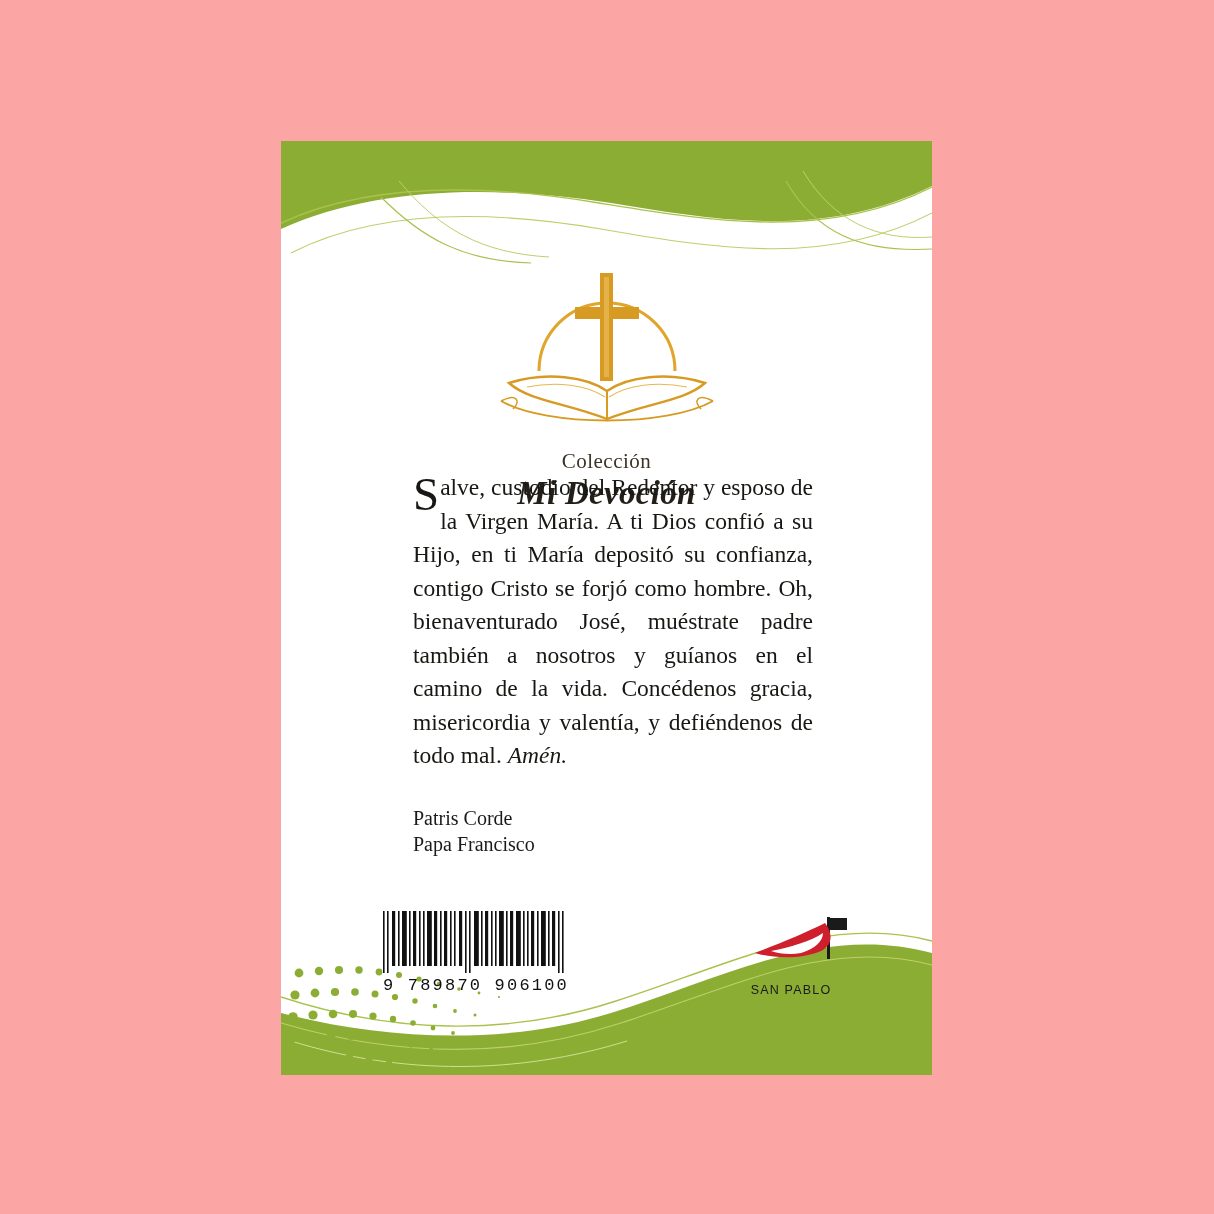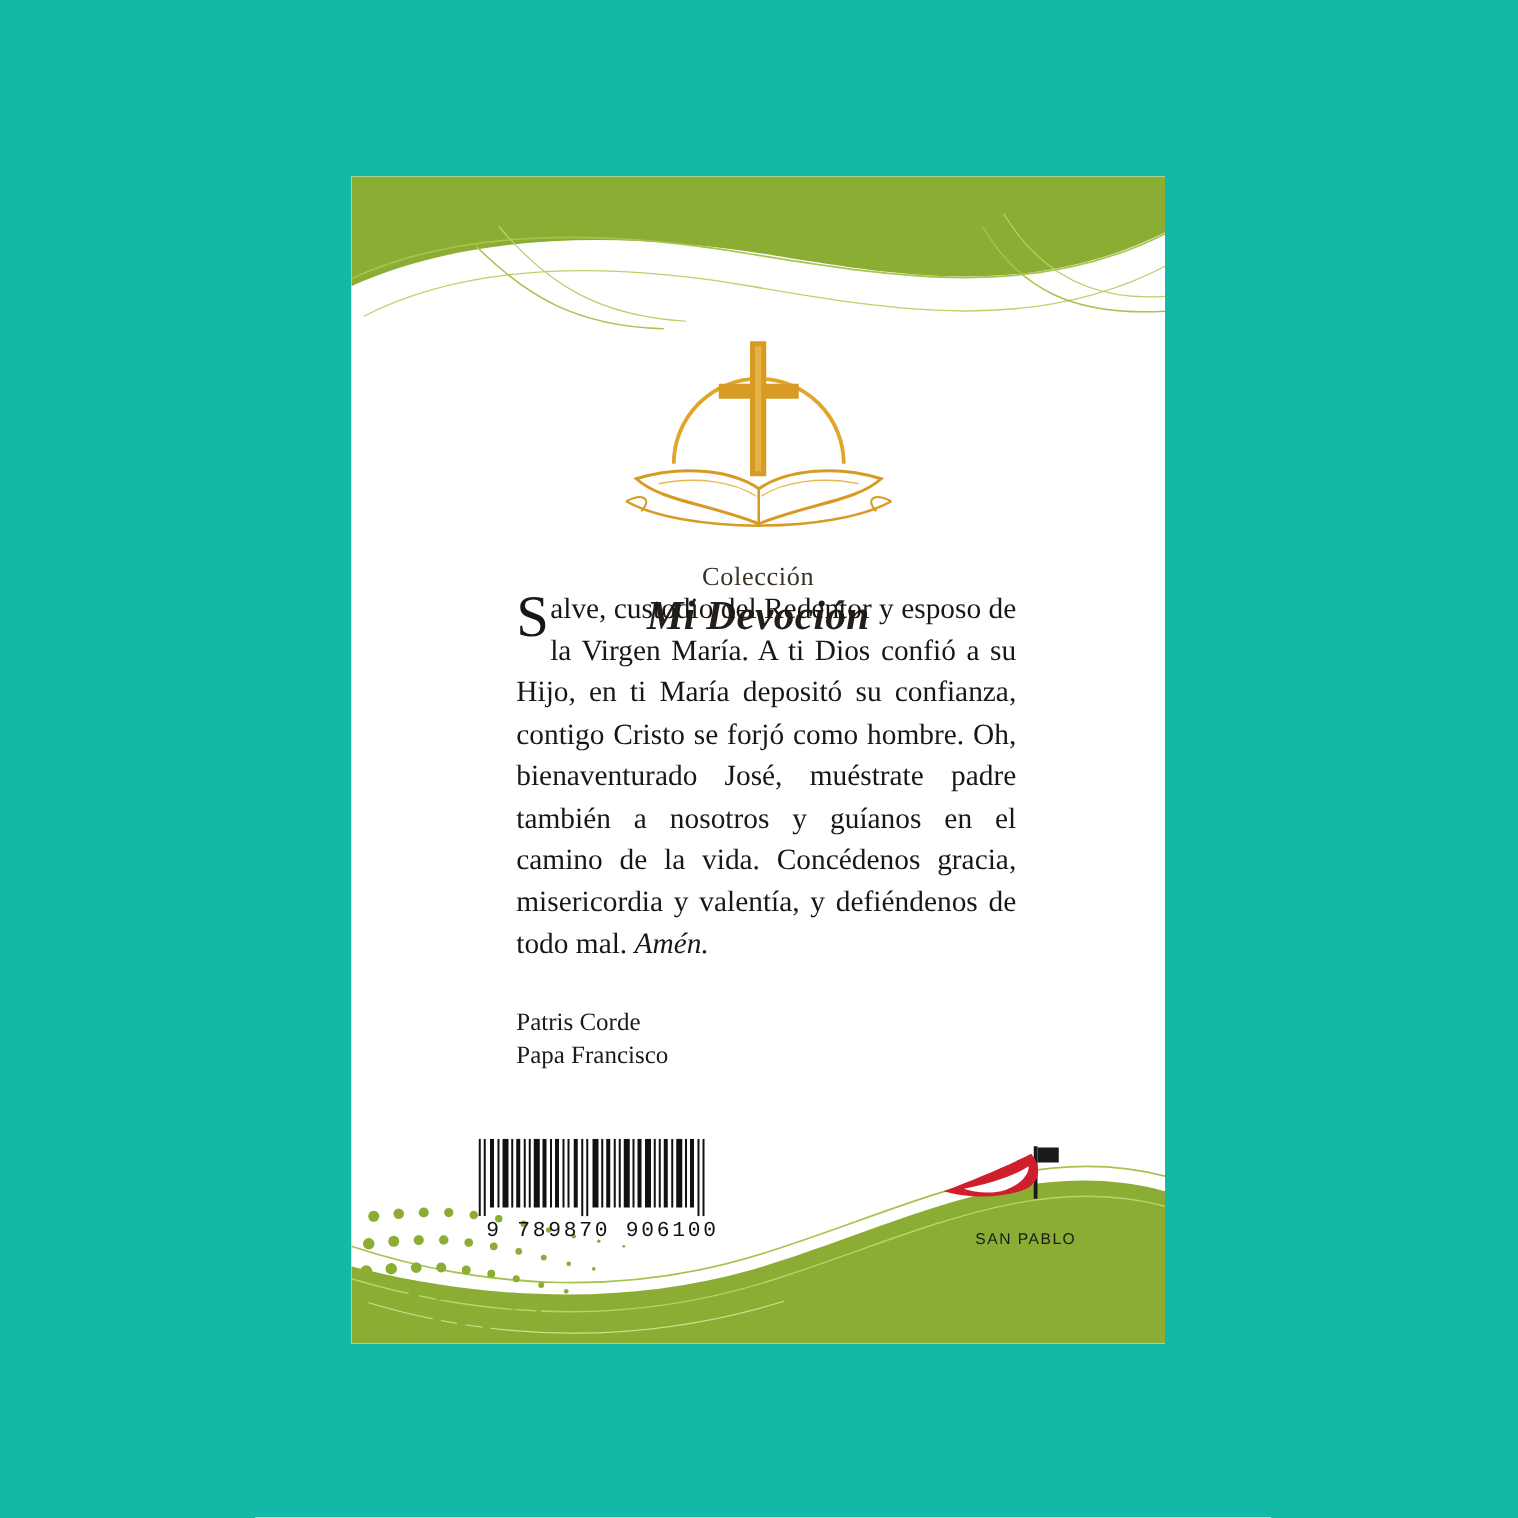--- a/index.html
+++ b/index.html
@@ -7,21 +7,21 @@
     padding: 0;
     background: #ffffff;
     width: 1214px;
     height: 1214px;
     font-family: "Liberation Serif", serif;
   }
   #page {
     position: relative;
     width: 1214px;
     height: 1214px;
-    background: #14b8a6;
+    background: #fca5a5;
     overflow: hidden;
   }
 
   
   #cover {
     position: absolute;
     left: 281px;
     top: 141px;
     width: 651px;
     height: 934px;
@@ -117,38 +117,36 @@
     display: block;
   }
   #barcode-number {
     font-family: "Liberation Mono", monospace;
     font-size: 17px;
     letter-spacing: 2.2px;
     color: #111;
     margin-top: 3px;
     margin-left: 2px;
     white-space: nowrap;
-    text-align: center;
   }
 
   
   #publisher {
     position: absolute;
     left: 440px;
     top: 772px;
     width: 140px;
     text-align: center;
   }
   #publisher-name {
     font-family: "Liberation Sans", sans-serif;
     font-size: 12.5px;
     letter-spacing: 1.2px;
     color: #1a1a1a;
     margin-top: 4px;
-    text-align: right;
   }
 </style>
 </head>
 <body>
 
 <div id="page">
 
   <div id="cover">
 
     <svg class="cover-svg" viewBox="0 0 651 934" aria-hidden="true">

